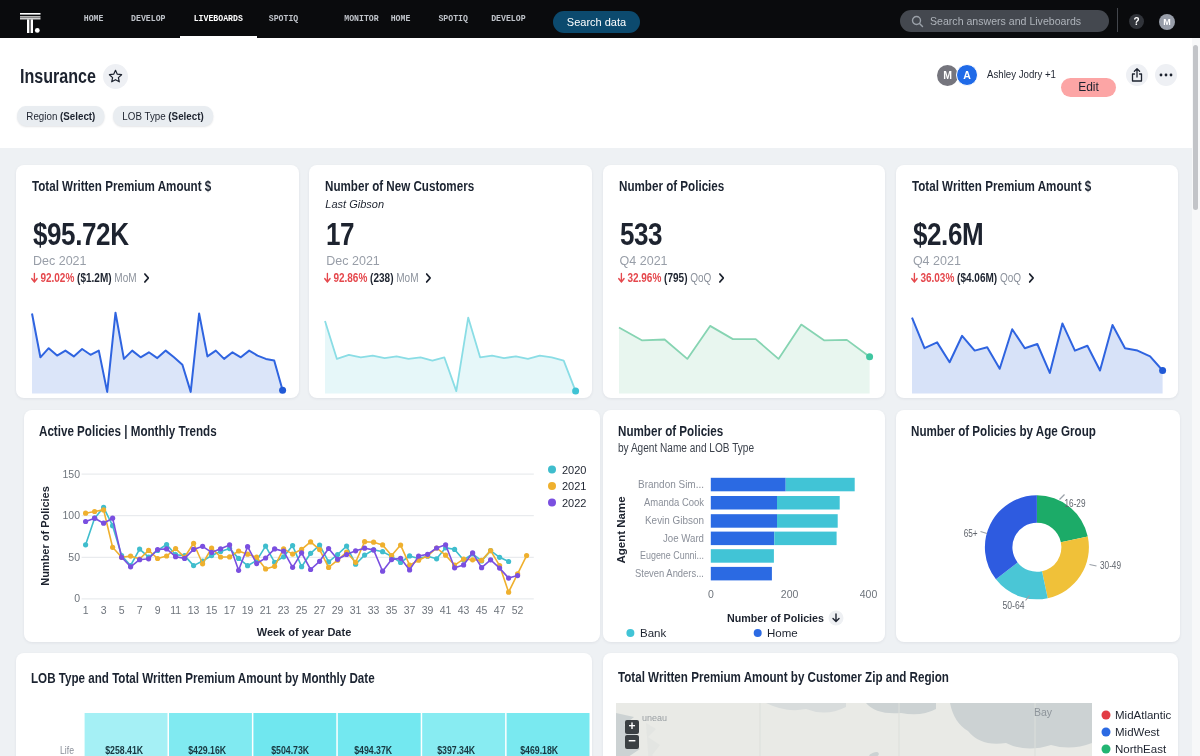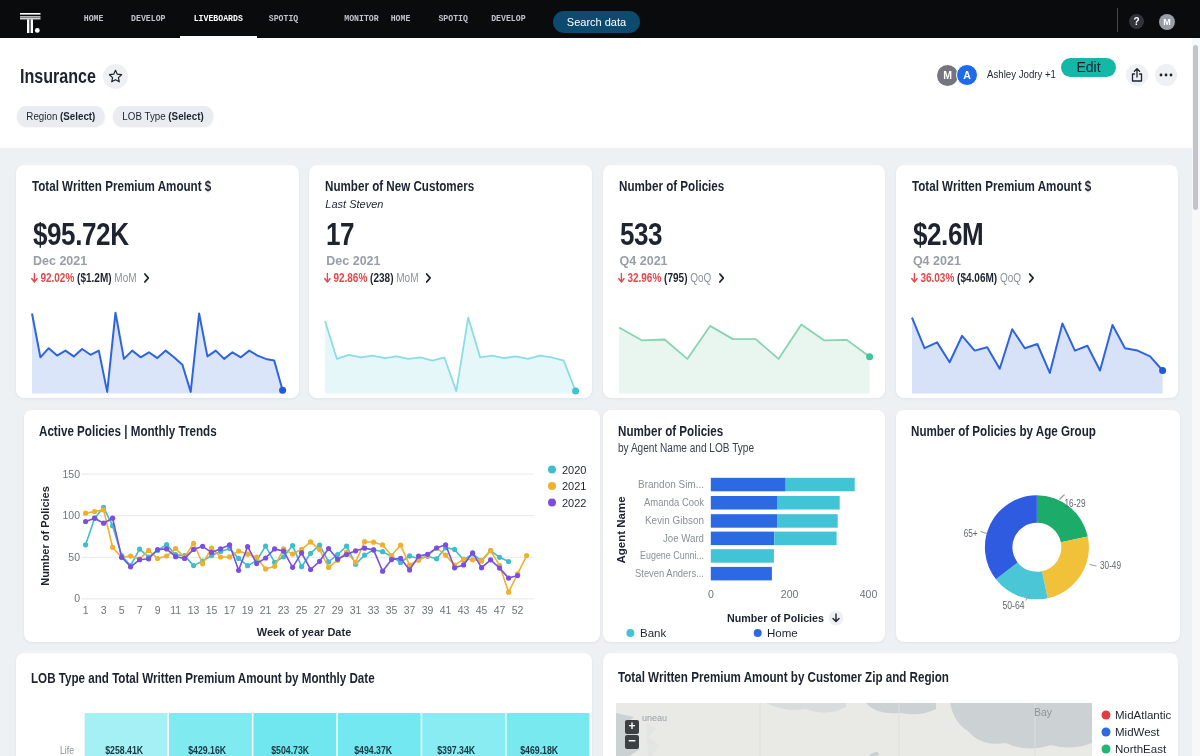--- a/index.html
+++ b/index.html
@@ -9,30 +9,30 @@
 .sdata { position:absolute; left:553px; top:11px; width:87px; height:22px; border-radius:11px; background:#0c4a6e; color:#fff; font-size:11px; text-align:center; line-height:22px; }
 .sbox { position:absolute; left:900px; top:10px; width:209px; height:22px; border-radius:12px; background:#44484f; color:#aeb3ba; font-size:12.5px; line-height:22px; }
 .navdiv { position:absolute; left:1117px; top:8px; width:1px; height:24px; background:#43464c; }
 .qmark { position:absolute; left:1129px; top:14px; width:15px; height:15px; border-radius:50%; background:#31343a; color:#fff; font-size:10px; font-weight:bold; text-align:center; line-height:15px; }
 .navatar { position:absolute; left:1159px; top:13.5px; width:16px; height:16px; border-radius:50%; background:#989ea9; color:#fff; font-size:9px; font-weight:bold; text-align:center; line-height:16px; }
 .header { position:absolute; left:0; top:38px; width:1200px; height:110px; background:#ffffff; }
 .h-title { position:absolute; left:20px; top:27px; font-size:19.5px; font-weight:bold; color:#1d232f; transform:scaleX(0.825); transform-origin:left; }
 .star { position:absolute; left:103px; top:26px; width:25px; height:25px; border-radius:50%; background:#eef0f4; }
 .avatar { position:absolute; width:21px; height:21px; border-radius:50%; color:#fff; font-size:10.5px; font-weight:bold; text-align:center; line-height:21px; top:26.8px; }
 .uname { position:absolute; left:987px; top:30px; font-size:11.5px; color:#1d232f; transform:scaleX(0.84); transform-origin:left; white-space:nowrap; }
-.editbtn { position:absolute; left:1061px; top:20px; width:55px; height:19px; border-radius:9.5px; background:#14b8a6; font-size:14px; color:#1d232f; text-align:center; line-height:19px; }
+.editbtn { position:absolute; left:1061px; top:40px; width:55px; height:19px; border-radius:9.5px; background:#fca5a5; font-size:12px; color:#1d232f; text-align:center; line-height:19px; }
 .hicon { position:absolute; top:26.3px; width:22px; height:22px; border-radius:50%; background:#eef0f4; }
 .chip { position:absolute; top:68px; height:20px; border-radius:10px; background:#e9edf1; box-shadow:0 1px 2px rgba(30,40,60,0.12); font-size:11.5px; color:#1d232f; line-height:20px; padding:0 11px; transform:scaleX(0.85); transform-origin:left; white-space:nowrap; }
 .main { position:absolute; left:0; top:148px; width:1200px; height:608px; background:#eef1f4; }
 .card { position:absolute; background:#fff; border-radius:8px; box-shadow:0 1px 3px rgba(25,35,55,0.07); }
 .spark { position:absolute; left:0; top:0; }
 .kpi-title { position:absolute; left:16px; top:13.5px; font-size:14px; font-weight:bold; color:#1b2330; transform:scaleX(0.83); transform-origin:left; white-space:nowrap; }
 .kpi-sub { position:absolute; left:16px; top:33.5px; font-size:11px; font-style:italic; color:#1d232f; }
 .kpi-big { position:absolute; left:17px; top:52px; font-size:31px; font-weight:bold; letter-spacing:-0.5px; color:#1d232f; transform:scaleX(0.84); transform-origin:left; }
-.kpi-period { position:absolute; left:17px; top:89.5px; font-size:12.5px; color:#989ea8;font-weight:bold; }
+.kpi-period { position:absolute; left:17px; top:89.5px; font-size:12.5px; color:#989ea8; }
 .kpi-change { position:absolute; left:14px; top:106px; height:14px; display:flex; align-items:center; font-size:12.5px; font-weight:bold; transform:scaleX(0.8); transform-origin:left; }
 .kpi-change .red { color:#e5484d; margin-left:2px; }
 .kpi-change .dark { color:#1d232f; }
 .kpi-change .grey { color:#8b919b; font-weight:normal; }
 .cardtitle { position:absolute; left:15px; top:13px; font-size:14px; font-weight:bold; color:#1b2330; transform:scaleX(0.83); transform-origin:left; white-space:nowrap; }
 .scrollbar { position:absolute; left:1193px; top:45px; width:5px; height:165px; border-radius:3px; background:#c2c4c8; }
 .sbtrack { position:absolute; left:1192px; top:38px; width:8px; height:718px; background:#f7f8f9; }
 </style></head>
 <body>
 <div class="nav">
@@ -47,20 +47,24 @@
   <div class="nav-item" style="left:83.6px;width:20px">HOME</div>
   <div class="nav-item" style="left:130.8px;width:35px">DEVELOP</div>
   <div class="nav-item" style="left:193.7px;width:49px;color:#fff">LIVEBOARDS</div>
   <div class="nav-underline"></div>
   <div class="nav-item" style="left:268.5px;width:30px">SPOTIQ</div>
   <div class="nav-item" style="left:344px;width:35px">MONITOR</div>
   <div class="nav-item" style="left:390.5px;width:20px">HOME</div>
   <div class="nav-item" style="left:438.4px;width:25px">SPOTIQ</div>
   <div class="nav-item" style="left:490.9px;width:35px">DEVELOP</div>
   <div class="sdata">Search data</div>
+  <div class="sbox"><svg style="position:absolute;left:11px;top:5px" width="13" height="13" viewBox="0 0 13 13">
+        <circle cx="5.5" cy="5.5" r="4" stroke="#9aa0a8" stroke-width="1.4" fill="none"></circle>
+        <path d="M8.5 8.5 L11.5 11.5" stroke="#9aa0a8" stroke-width="1.4" stroke-linecap="round"></path>
+      </svg><span style="display:inline-block;margin-left:30px;font-size:11.5px;transform:scaleX(0.92);transform-origin:left;white-space:nowrap">Search answers and Liveboards</span></div>
   <div class="navdiv"></div>
   <div class="qmark">?</div>
   <div class="navatar">M</div>
 </div>
 <div class="header">
   <div class="h-title">Insurance</div>
   <div class="star">
       <svg style="position:absolute;left:5px;top:5px" width="15" height="15" viewBox="0 0 15 15">
         <path d="M7.5 1.3 L9.3 5.2 L13.6 5.7 L10.4 8.6 L11.3 12.8 L7.5 10.7 L3.7 12.8 L4.6 8.6 L1.4 5.7 L5.7 5.2 Z" fill="none" stroke="#1d232f" stroke-width="1.2" stroke-linejoin="round"></path>
       </svg>
@@ -106,21 +110,21 @@
         </svg>
   </div>
 </div>
   <div class="card kpi" style="left:309.3px;top:16.5px;width:282.6px;height:233.6px">
   <svg class="spark" width="283" height="234" viewBox="0 0 283 234">
         <polygon points="16.0,228.6 16.0,155.9 27.9,193.9 39.9,189.8 51.8,192.3 63.7,190.6 75.7,193.1 87.6,191.4 99.5,193.9 111.5,192.3 123.4,195.6 135.3,192.3 147.3,226.1 159.2,152.6 171.1,192.3 183.1,190.6 195.0,193.1 206.9,191.4 218.9,193.9 230.8,190.6 242.7,192.3 254.7,195.6 266.6,226.1 266.6,228.6" fill="#e6f7f9"></polygon>
         <polyline points="16.0,155.9 27.9,193.9 39.9,189.8 51.8,192.3 63.7,190.6 75.7,193.1 87.6,191.4 99.5,193.9 111.5,192.3 123.4,195.6 135.3,192.3 147.3,226.1 159.2,152.6 171.1,192.3 183.1,190.6 195.0,193.1 206.9,191.4 218.9,193.9 230.8,190.6 242.7,192.3 254.7,195.6 266.6,226.1" fill="none" stroke="#8adde5" stroke-width="1.8" stroke-linejoin="round"></polyline>
         <circle cx="266.6" cy="226.1" r="3.5" fill="#3fc3d4"></circle>
       </svg>
   <div class="kpi-title">Number of New Customers</div>
-  <div class="kpi-sub">Last Steven</div>
+  <div class="kpi-sub">Last Gibson</div>
   <div class="kpi-big">17</div>
   <div class="kpi-period">Dec 2021</div>
   <div class="kpi-change">
     <svg width="11" height="12" viewBox="0 0 11 12">
           <path d="M5.5 1.5 v8 M2.2 6.6 l3.3 3.4 l3.3 -3.4" stroke="#e5484d" stroke-width="1.7" fill="none" stroke-linecap="round" stroke-linejoin="round"></path>
         </svg>
     <span class="red">92.86%</span>&nbsp;<span class="dark">(238)</span>&nbsp;<span class="grey">MoM</span>
     <svg style="margin-left:9px" width="7" height="10" viewBox="0 0 7 10">
           <path d="M1.5 1 L6 5 L1.5 9" stroke="#1d232f" stroke-width="1.8" fill="none" stroke-linecap="round" stroke-linejoin="round"></path>
         </svg>

